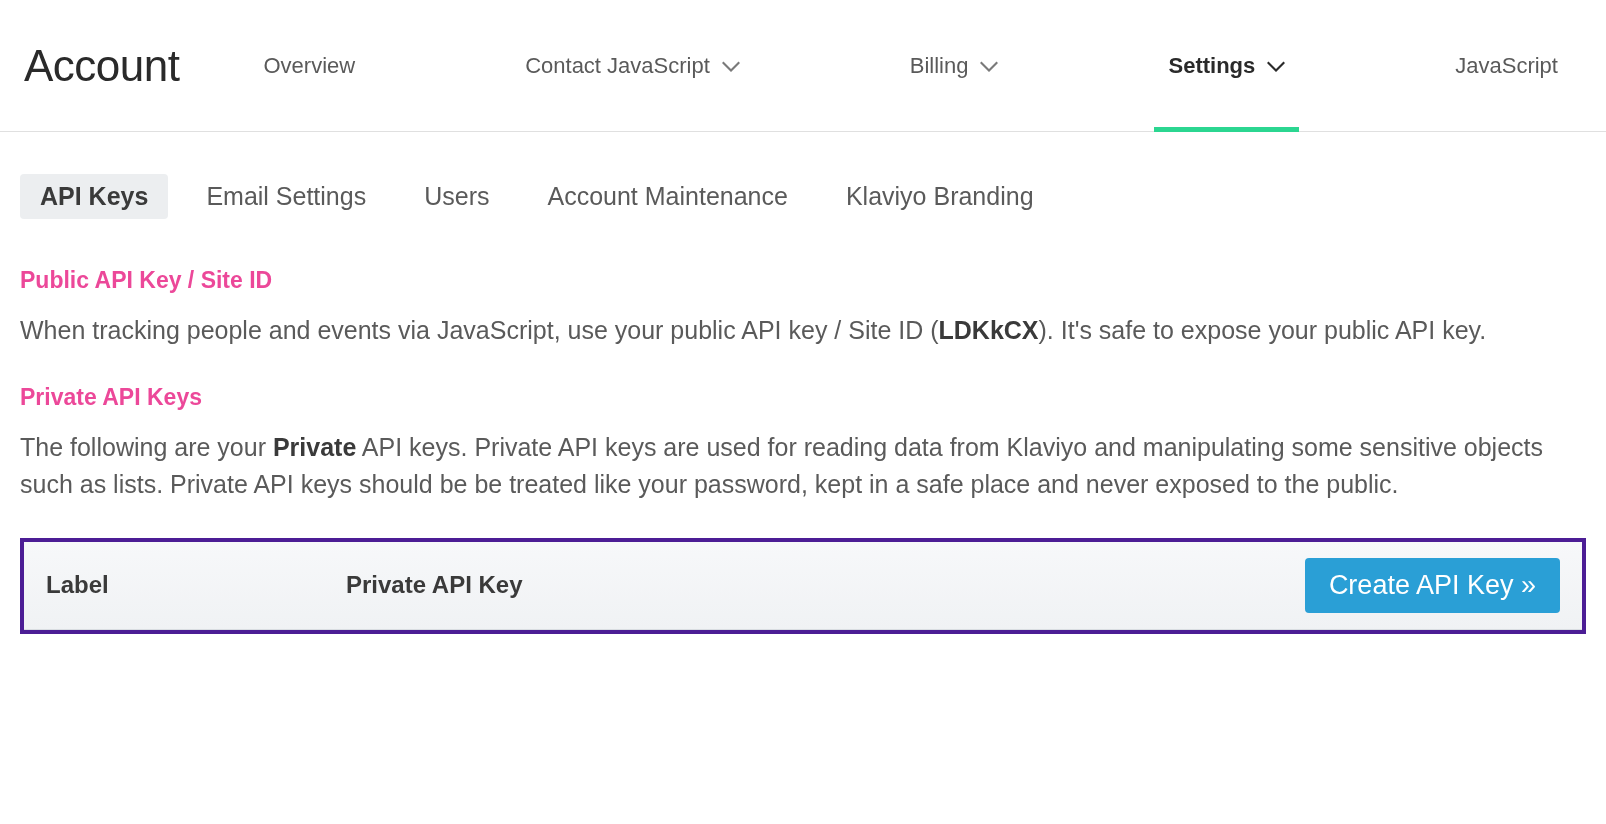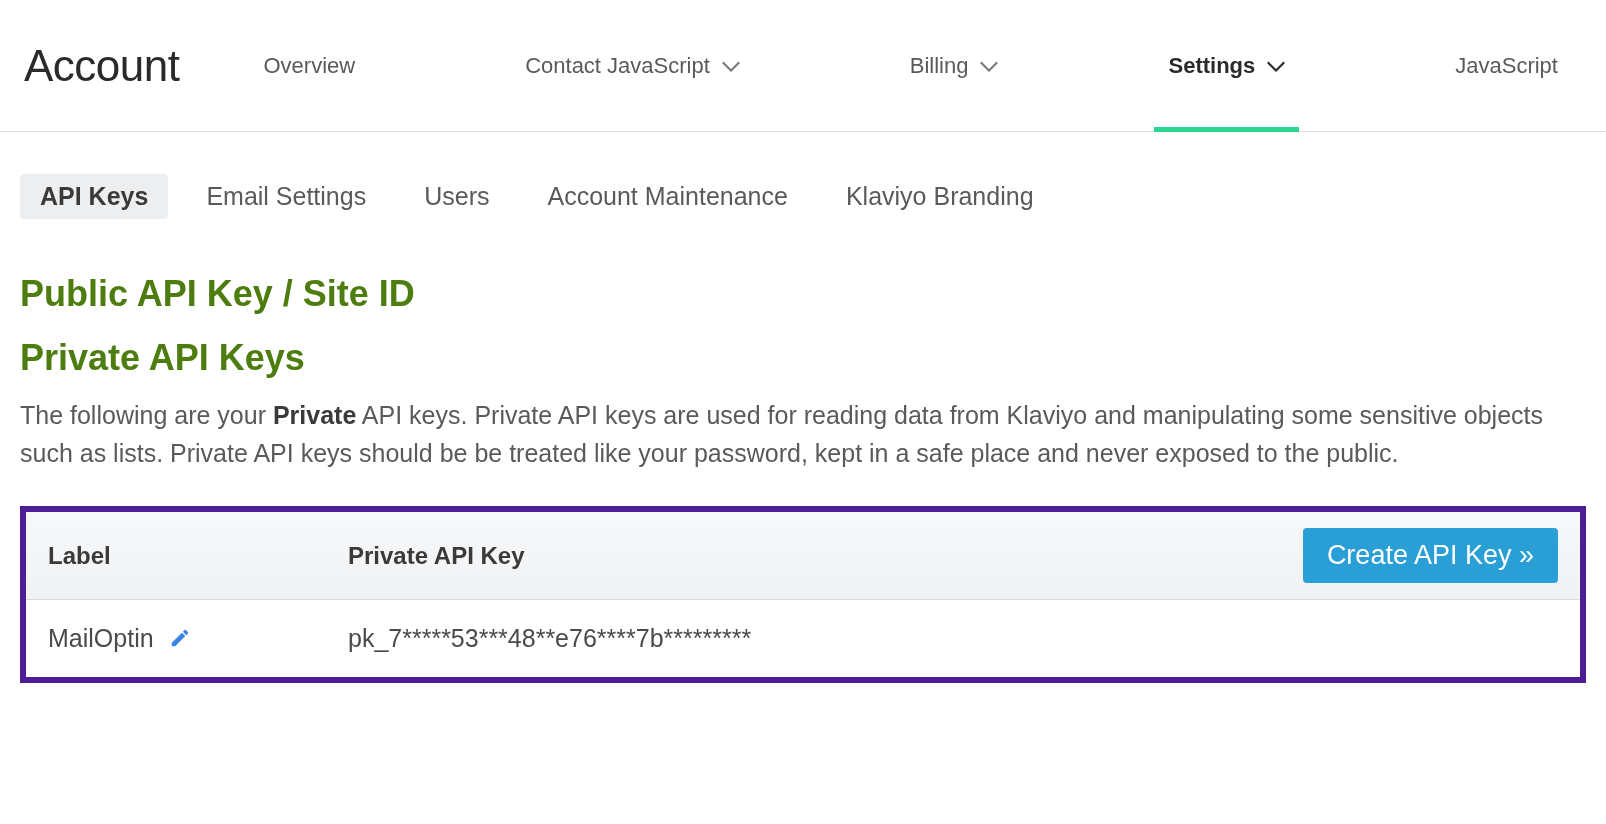--- a/index.html
+++ b/index.html
@@ -77,36 +77,36 @@
     }
     .subtab.active {
       background: #eceef0;
       color: #3a3a3a;
       font-weight: 600;
     }
 
     .content { padding: 0 20px 40px 20px; }
 
     h2.section-title {
-      font-size: 36px;
+      font-size: 23px;
       font-weight: 700;
-      color: #4d7c0f;
+      color: #ec4899;
       margin-bottom: 18px;
-      margin-top: 22px;
+      margin-top: 16px;
     }
     .section-desc {
       font-size: 25px;
       line-height: 1.5;
       color: #5a5a5a;
       margin-bottom: 34px;
     }
     .section-desc b { font-weight: 700; color: #3a3a3a; }
 
     .table {
-      border: 6px solid #4c1d95;
+      border: 4px solid #4c1d95;
       width: 100%;
     }
     .table-head {
       display: flex;
       align-items: center;
       background: linear-gradient(#f7f8fa,#f0f2f4);
       border-bottom: 1px solid #d9dde1;
       padding: 16px 22px;
     }
     .th {
@@ -183,40 +183,32 @@
   <div class="subtab active">API Keys</div>
   <div class="subtab">Email Settings</div>
   <div class="subtab">Users</div>
   <div class="subtab">Account Maintenance</div>
   <div class="subtab">Klaviyo Branding</div>
 </div>
 
 <div class="content">
 
   <h2 class="section-title">Public API Key / Site ID</h2>
+  <p class="section-desc">
+    <span>When tracking people and events via JavaScript, use your public API key / Site ID (</span><b>LDKkCX</b><span>). It's safe to expose your public API key.</span>
+  </p>
 
   <h2 class="section-title">Private API Keys</h2>
   <p class="section-desc">
     <span>The following are your </span><b>Private</b><span> API keys. Private API keys are used for reading data from Klaviyo and manipulating some sensitive objects such as lists. Private API keys should be be treated like your password, kept in a safe place and never exposed to the public.</span>
   </p>
 
   <div class="table">
     <div class="table-head">
       <div class="th col-label">Label</div>
       <div class="th col-key">Private API Key</div>
       <div class="col-action">
         <button class="create-btn">Create API Key »</button>
       </div>
     </div>
-    <div class="table-row">
-      <div class="td col-label">
-        <span>MailOptin</span>
-        <span class="edit-icon">
-          <svg viewBox="0 0 24 24">
-              <path fill="#3b82e6" d="M3 17.25V21h3.75L17.81 9.94l-3.75-3.75L3 17.25zM20.71 7.04a1 1 0 0 0 0-1.41l-2.34-2.34a1 1 0 0 0-1.41 0l-1.83 1.83 3.75 3.75 1.83-1.83z"></path>
-            </svg>
-        </span>
-      </div>
-      <div class="td col-key">pk_7*****53***48**e76****7b*********</div>
-    </div>
   </div>
 
 </div>
 
 </body></html>

